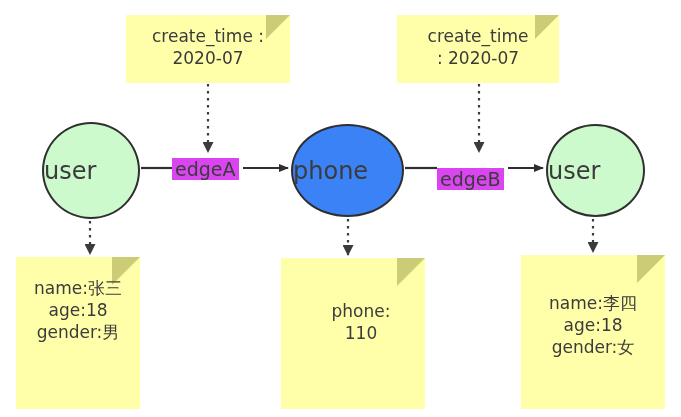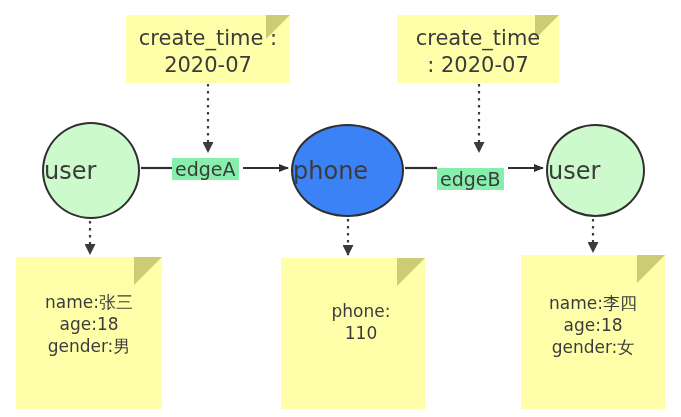--- a/index.html
+++ b/index.html
@@ -47,38 +47,38 @@
     border-style: solid;
     border-color: #cccc77 #ffffff00 #ffffff00 #cccc77;
   }
   .note .note-text {
     position: relative;
     z-index: 2;
     width: 100%;
   }
 
   
-  .note-top { font-size: 21px; }
+  .note-top { font-size: 17px; }
   #note-edgeA {
     left: 126px; top: 15px; width: 164px; height: 68px;
     padding-top: 10px;
   }
   #note-edgeA .note-fold { border-width: 24px 24px 0 0; }
   #note-edgeB {
     left: 397px; top: 15px; width: 162px; height: 68px;
     padding-top: 10px;
     align-items: center;
   }
   #note-edgeB .note-fold { border-width: 24px 24px 0 0; }
 
   
   .note-bottom { font-size: 17px; }
   #note-user1 {
-    left: 16px; top: 257px; width: 146px; height: 152px;
-    padding-top: 34px;
+    left: 16px; top: 257px; width: 124px; height: 152px;
+    padding-top: 20px;
   }
   #note-phone {
     left: 281px; top: 258px; width: 144px; height: 151px;
     padding-top: 42px;
     padding-left: 16px;
   }
   #note-user2 {
     left: 521px; top: 255px; width: 144px; height: 154px;
     padding-top: 37px;
   }
@@ -108,21 +108,21 @@
   }
   #node-user-left   { left: 42px;  top: 122px; width: 98px;  height: 97px; }
   #node-phone       { left: 291px; top: 124px; width: 113px; height: 93px; }
   #node-user-right  { left: 546px; top: 124px; width: 99px;  height: 93px; }
 
   
   .edge-label {
     position: absolute;
     font-size: 19px;
     color: #3b3b3b;
-    background: #86efac;
+    background: #d946ef;
     padding: 0 3px;
     white-space: nowrap;
   }
   #label-edgeA { left: 172px; top: 158px; }
   #label-edgeB { left: 437px; top: 168px; }
 </style>
 </head>
 <body>
 
 <svg id="canvas" viewBox="0 0 681 417" xmlns="http://www.w3.org/2000/svg">

